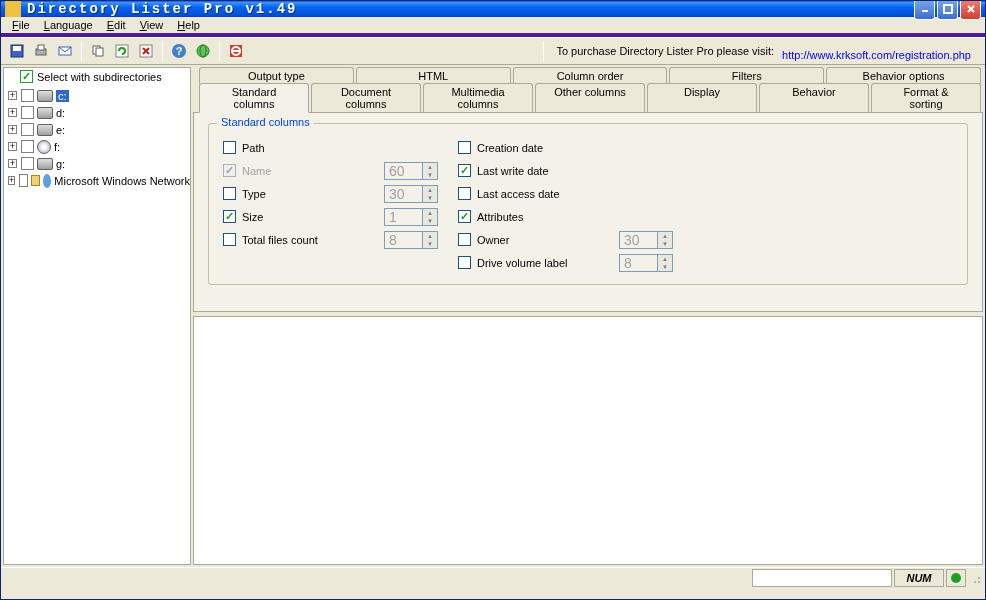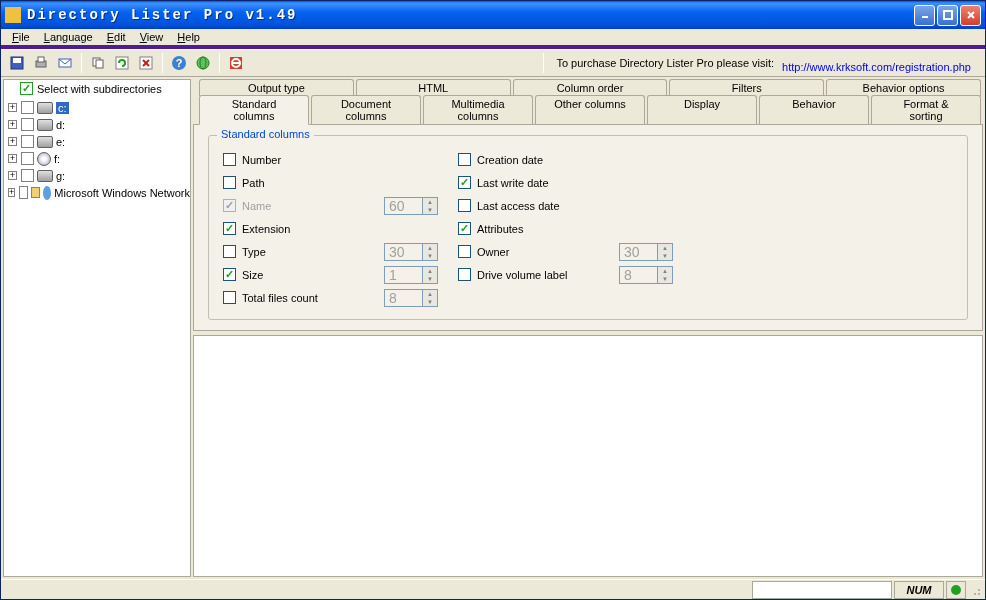--- a/index.html
+++ b/index.html
@@ -6,21 +6,21 @@
 body {
   font-family: Tahoma, "MS Sans Serif", sans-serif;
   font-size: 11px;
   background: #ece9d8;
   width: 986px;
   height: 600px;
   overflow: hidden;
   border: 1px solid #0a246a;
 }
 .titlebar {
-  height: 28px;
+  height: 16px;
   background: linear-gradient(to bottom, #0058e1 0%, #3d91ff 8%, #0663f0 40%, #0050d8 88%, #003ec0 100%);
   display: flex;
   align-items: center;
   padding: 0 4px;
   color: white;
 }
 .title-icon {
   width: 16px; height: 16px;
   background: #f0c040;
   margin-right: 6px;
@@ -450,40 +450,32 @@
           <div class="tab row2">Behavior</div>
           <div class="tab row2">Format &amp; sorting</div>
         </div>
       <div class="tab-content">
         <div class="fieldset">
           <div class="fieldset-legend">Standard columns</div>
           <div class="cols-grid">
             <div class="col" id="col-left">
                 <div class="opt-row">
                   <div class="chk"></div>
-                  <span class="opt-label">Number</span>
-                </div>
-                <div class="opt-row">
-                  <div class="chk"></div>
                   <span class="opt-label">Path</span>
                 </div>
                 <div class="opt-row">
                   <div class="chk checked disabled"></div>
                   <span class="opt-label disabled">Name</span>
                   <div class="spinner">
                     <div class="spinner-input">60</div>
                     <div class="spinner-btns">
                       <div class="spinner-btn">▲</div>
                       <div class="spinner-btn">▼</div>
                     </div>
                   </div>
-                </div>
-                <div class="opt-row">
-                  <div class="chk checked"></div>
-                  <span class="opt-label">Extension</span>
                 </div>
                 <div class="opt-row">
                   <div class="chk"></div>
                   <span class="opt-label">Type</span>
                   <div class="spinner">
                     <div class="spinner-input">30</div>
                     <div class="spinner-btns">
                       <div class="spinner-btn">▲</div>
                       <div class="spinner-btn">▼</div>
                     </div>

